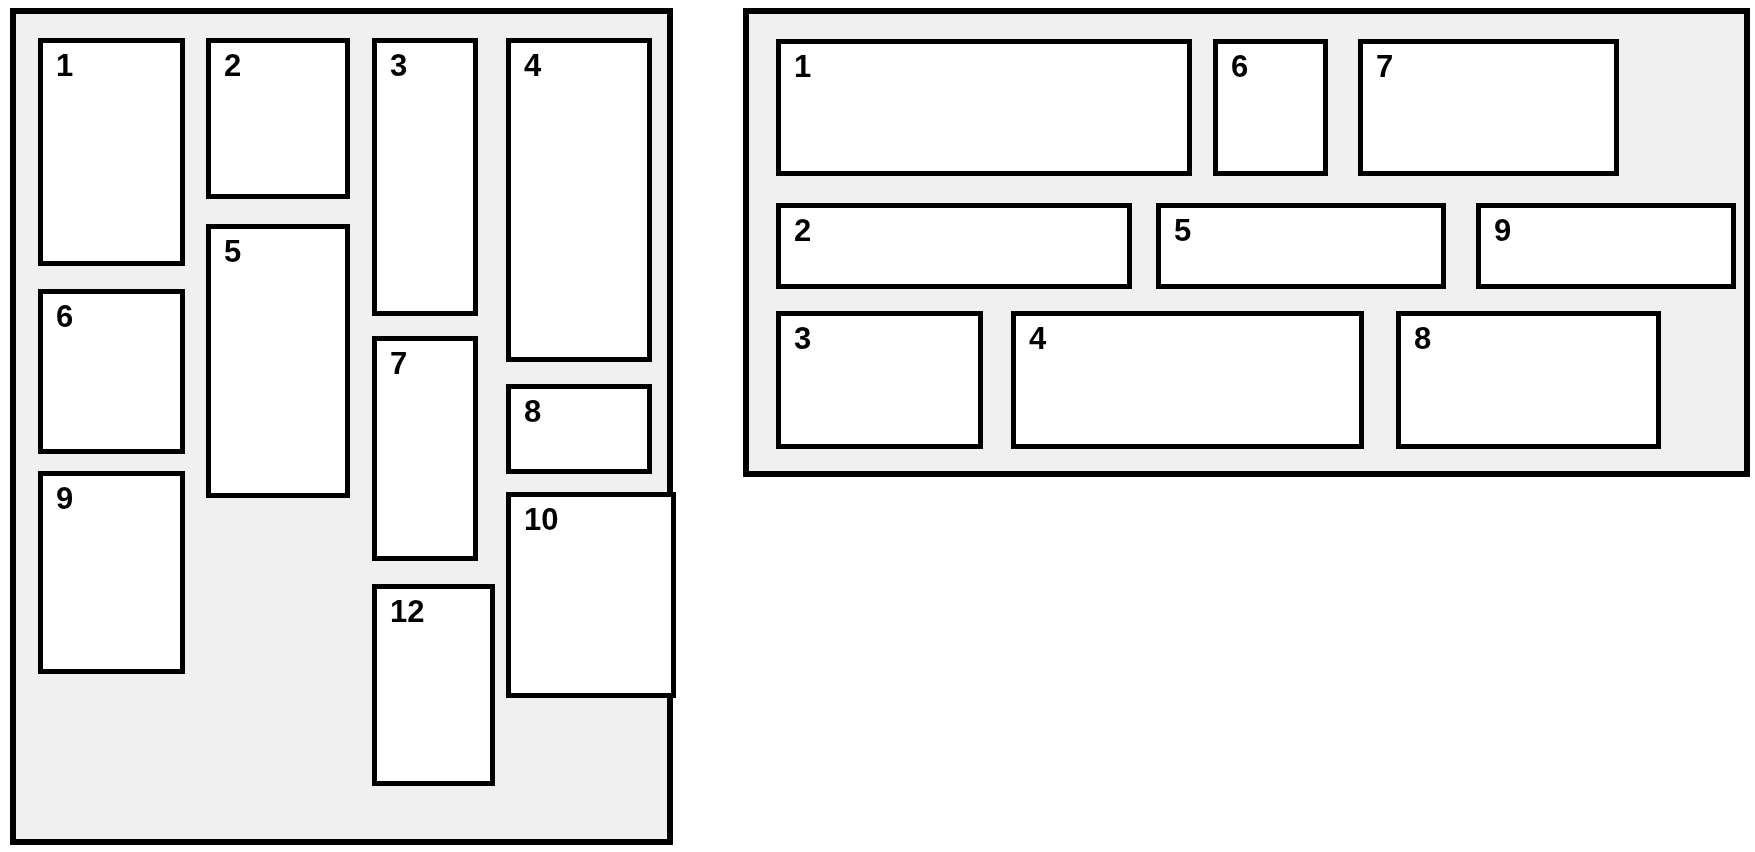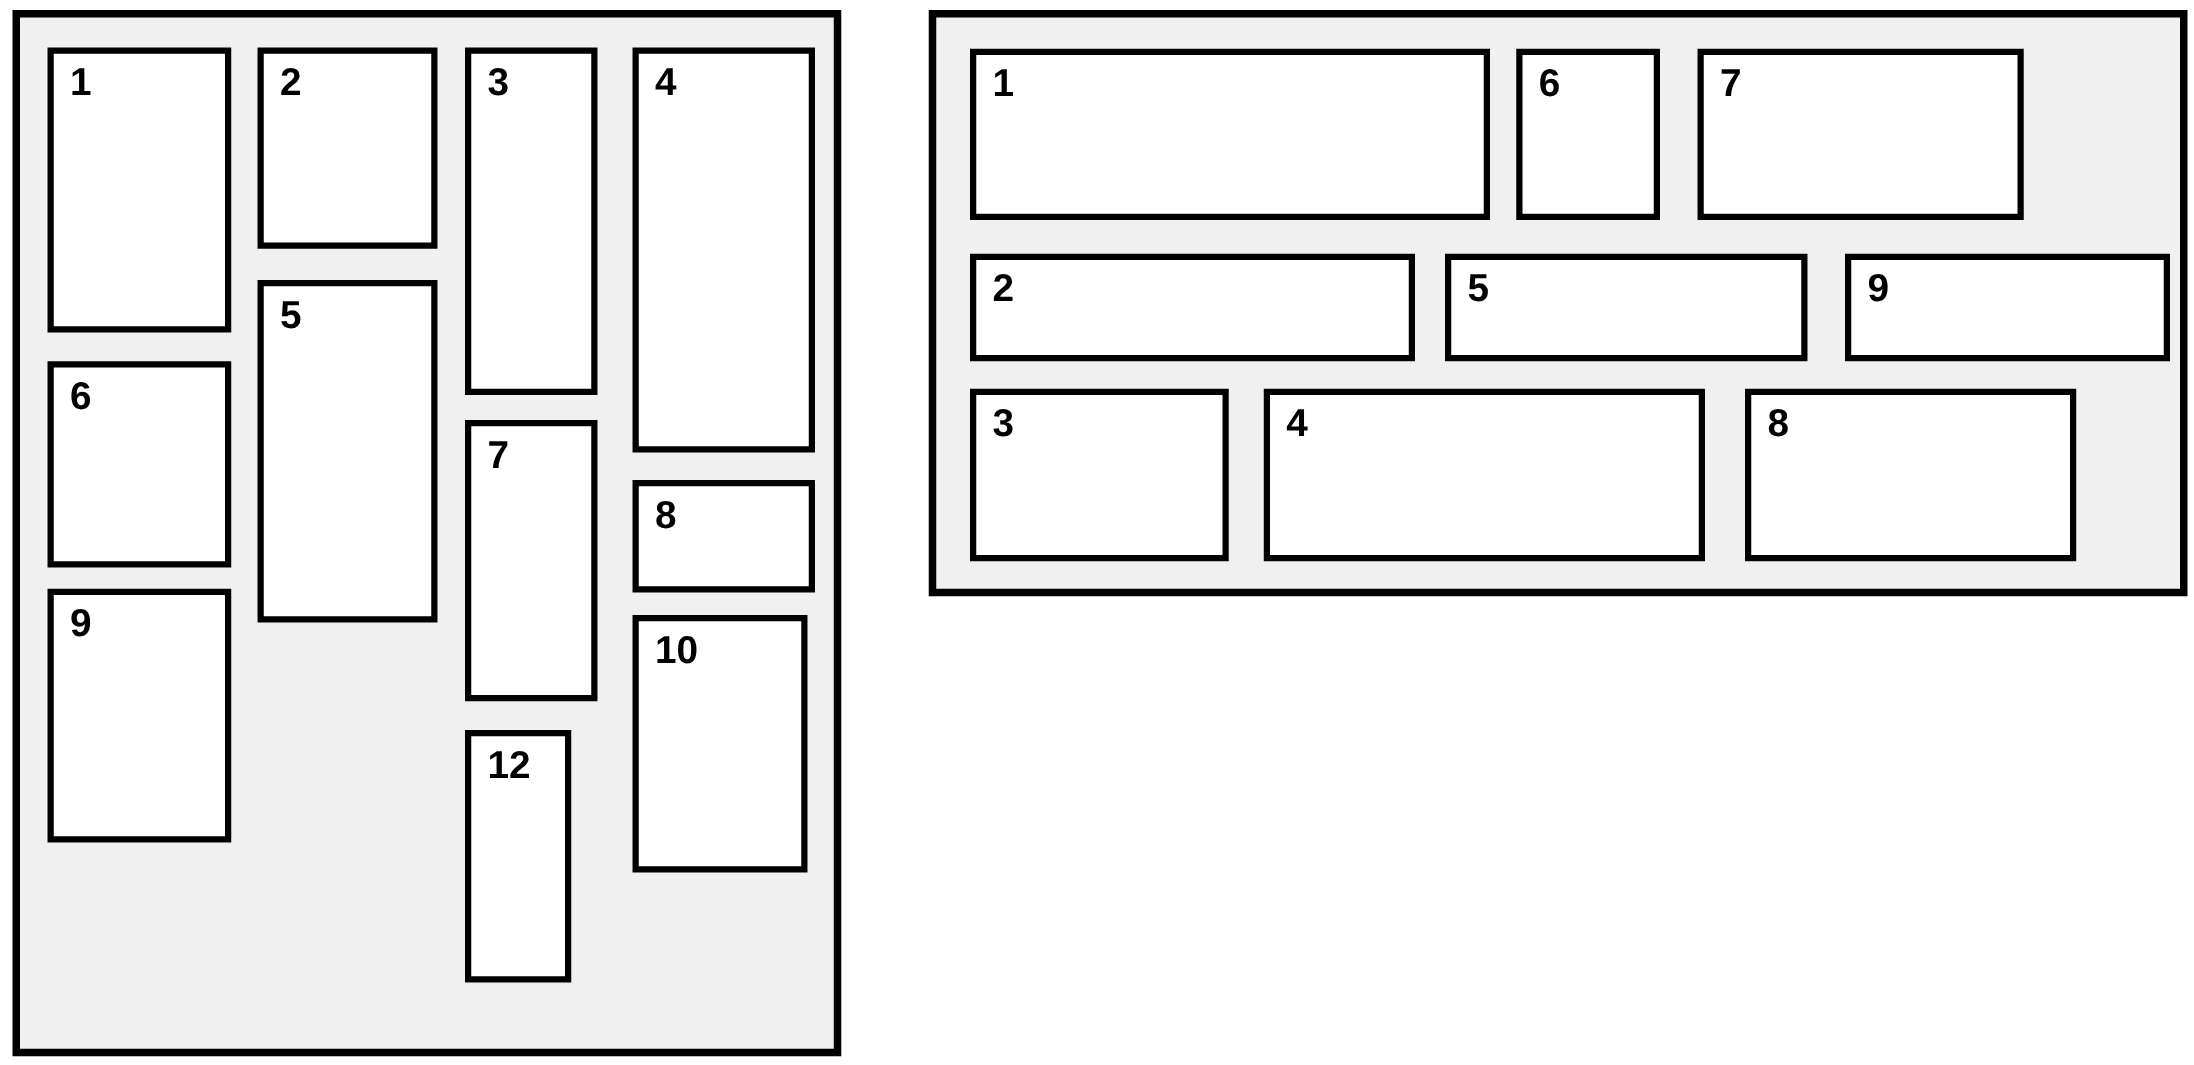--- a/index.html
+++ b/index.html
@@ -64,24 +64,24 @@
     </div>
     <div class="tile" style="left:356px; top:322px; width:106px; height:225px;">
       <span class="num">7</span>
     </div>
     <div class="tile" style="left:490px; top:370px; width:146px; height:90px;">
       <span class="num">8</span>
     </div>
     <div class="tile" style="left:22px;  top:457px; width:147px; height:203px;">
       <span class="num">9</span>
     </div>
-    <div class="tile" style="left:490px; top:478px; width:140px; height:206px;">
+    <div class="tile" style="left:490px; top:478px; width:170px; height:206px;">
       <span class="num">10</span>
     </div>
-    <div class="tile" style="left:356px; top:570px; width:85px; height:202px;">
+    <div class="tile" style="left:356px; top:570px; width:123px; height:202px;">
       <span class="num">12</span>
     </div>
   </div>
 
   <div class="panel" style="left:743px; top:8px; width:1007px; height:469px;">
 
     <div class="tile" style="left:27px;  top:25px;  width:416px; height:137px;">
       <span class="num">1</span>
     </div>
     <div class="tile" style="left:464px; top:25px;  width:115px; height:137px;">

